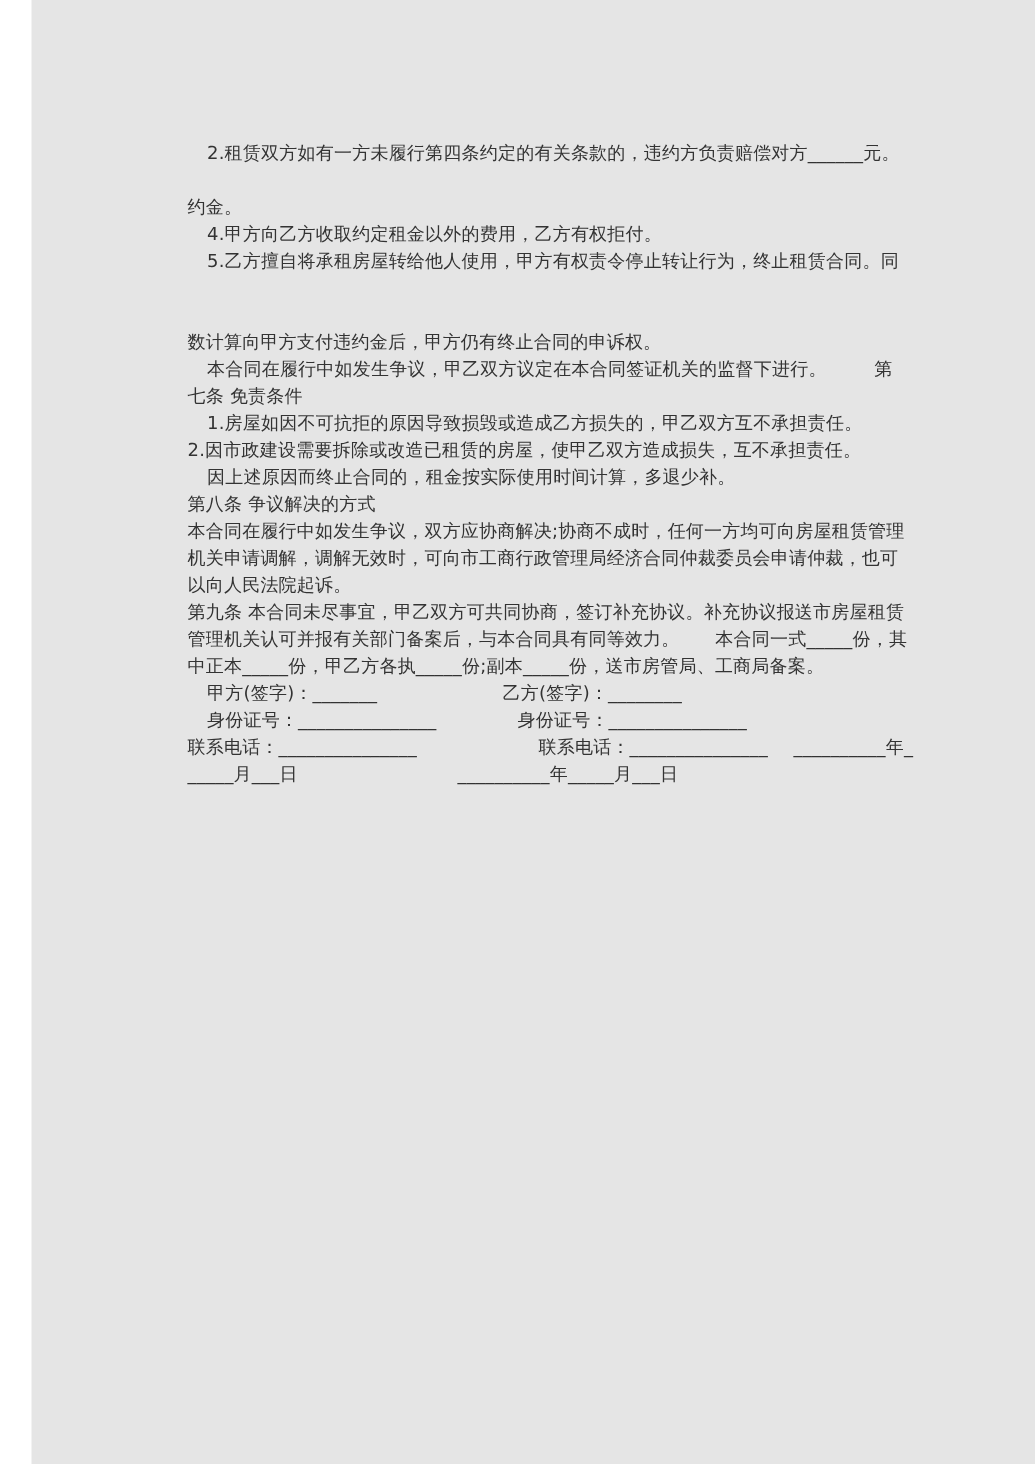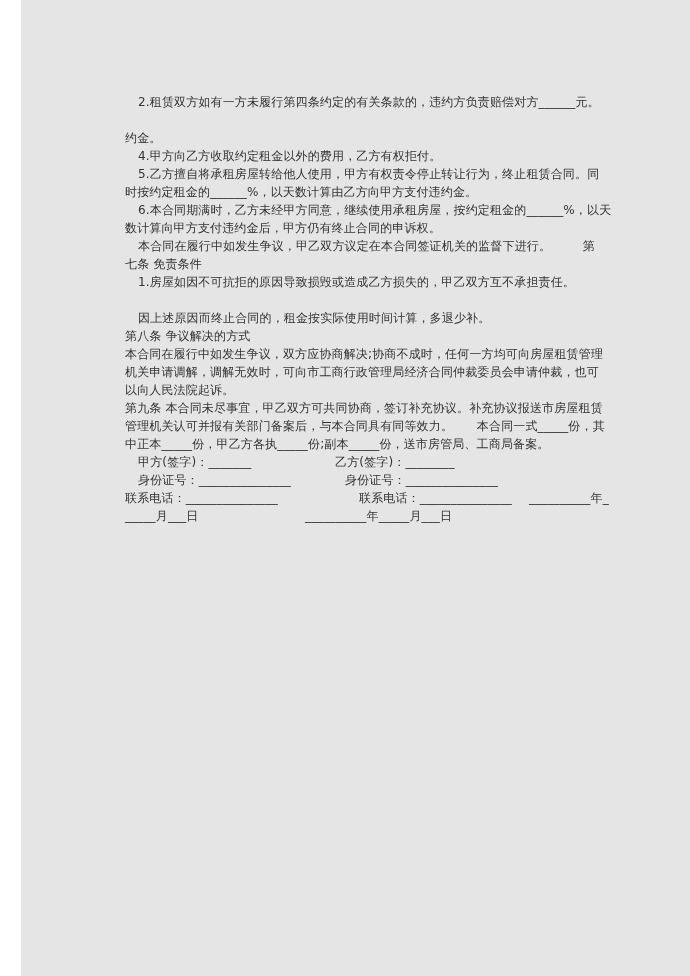--- a/index.html
+++ b/index.html
@@ -36,26 +36,25 @@
     .indent { left: 117px; }
   </style>
 </head>
 <body>
 
 <div class="page">
   <div class="line indent" style="top:93px">2.租赁双方如有一方未履行第四条约定的有关条款的，违约方负责赔偿对方______元。</div>
   <div class="line" style="top:129px">约金。</div>
   <div class="line indent" style="top:147px">4.甲方向乙方收取约定租金以外的费用，乙方有权拒付。</div>
   <div class="line indent" style="top:165px">5.乙方擅自将承租房屋转给他人使用，甲方有权责令停止转让行为，终止租赁合同。同</div>
-  <div class="line" style="top:183px">时按约定租金的______%，以天数计算由乙方向甲方支付违约金。</div>
-  <div class="line indent" style="top:201px">6.本合同期满时，乙方未经甲方同意，继续使用承租房屋，按约定租金的______%，以天</div>
   <div class="line" style="top:219px">数计算向甲方支付违约金后，甲方仍有终止合同的申诉权。</div>
   <div class="line indent" style="top:237px">本合同在履行中如发生争议，甲乙双方议定在本合同签证机关的监督下进行。        第</div>
   <div class="line" style="top:255px">七条 免责条件</div>
   <div class="line indent" style="top:273px">1.房屋如因不可抗拒的原因导致损毁或造成乙方损失的，甲乙双方互不承担责任。</div>
+  <div class="line" style="top:291px">2.因市政建设需要拆除或改造已租赁的房屋，使甲乙双方造成损失，互不承担责任。</div>
   <div class="line indent" style="top:309px">因上述原因而终止合同的，租金按实际使用时间计算，多退少补。</div>
   <div class="line" style="top:327px">第八条 争议解决的方式</div>
   <div class="line" style="top:345px">本合同在履行中如发生争议，双方应协商解决;协商不成时，任何一方均可向房屋租赁管理</div>
   <div class="line" style="top:363px">机关申请调解，调解无效时，可向市工商行政管理局经济合同仲裁委员会申请仲裁，也可</div>
   <div class="line" style="top:381px">以向人民法院起诉。</div>
   <div class="line" style="top:399px">第九条 本合同未尽事宜，甲乙双方可共同协商，签订补充协议。补充协议报送市房屋租赁</div>
   <div class="line" style="top:417px">管理机关认可并报有关部门备案后，与本合同具有同等效力。      本合同一式_____份，其</div>
   <div class="line" style="top:435px">中正本_____份，甲乙方各执_____份;副本_____份，送市房管局、工商局备案。</div>
 
   <div class="line" style="top:453px; left:117px">甲方(签字)：_______</div>

